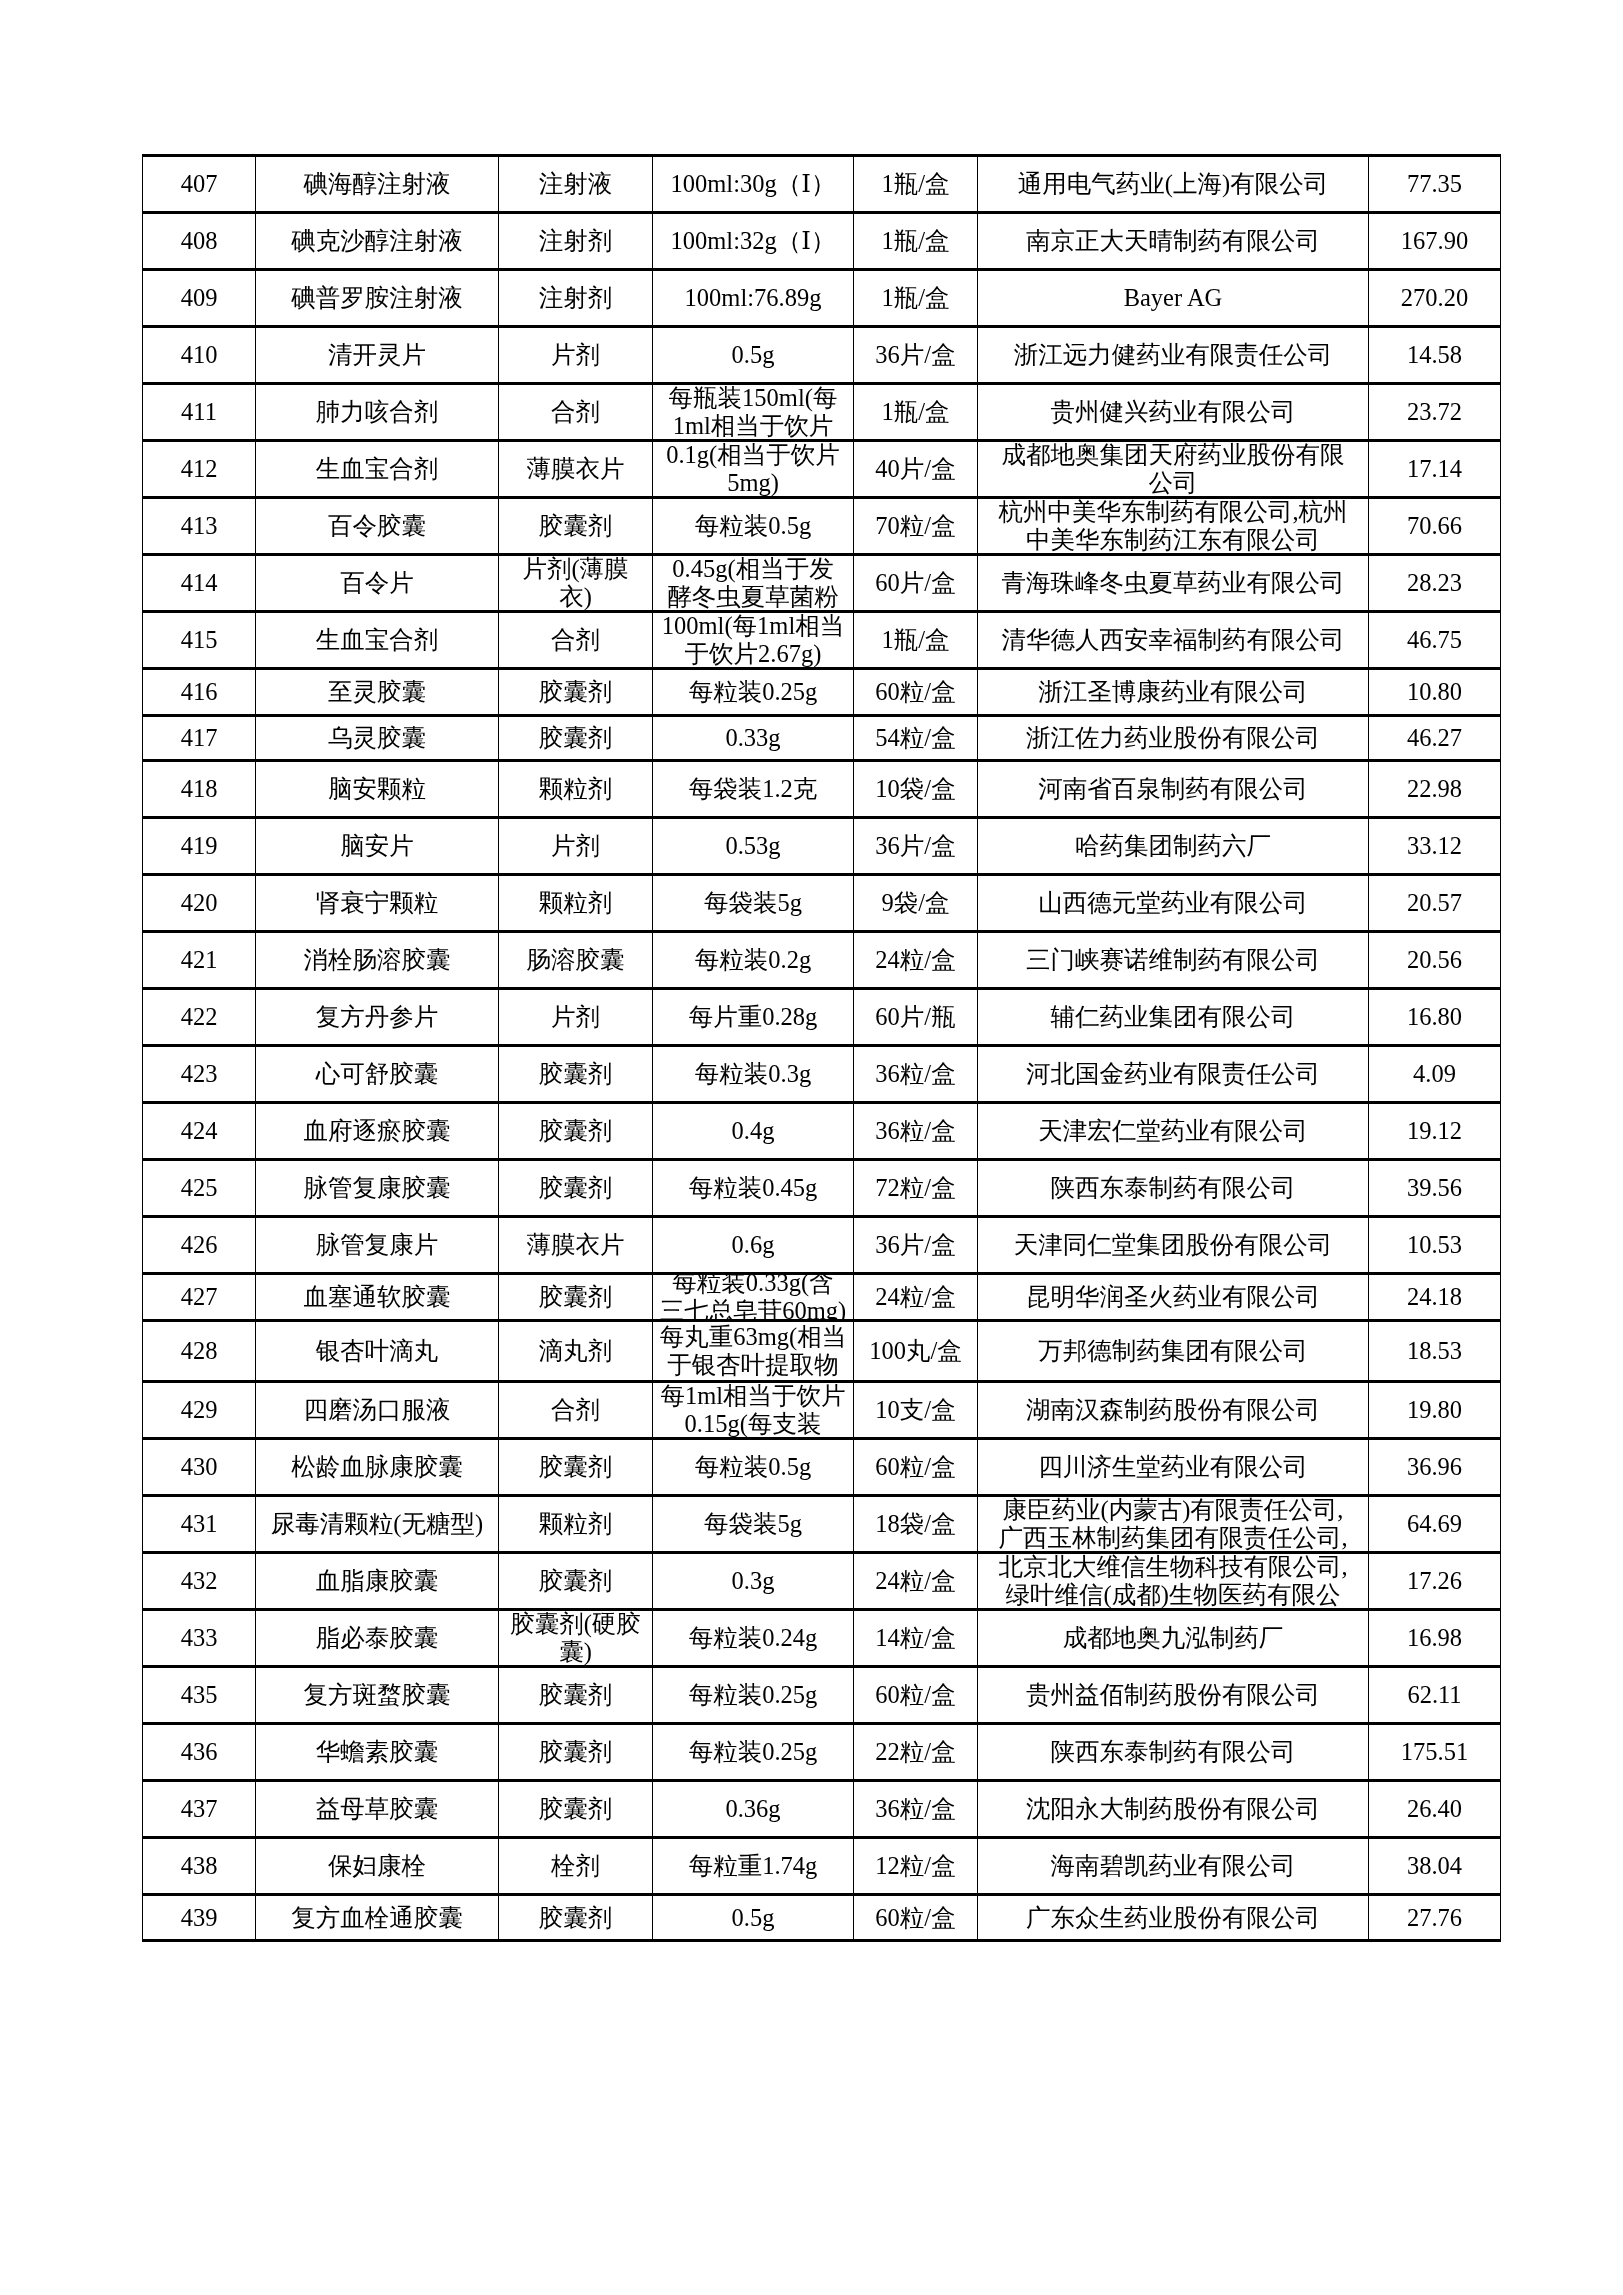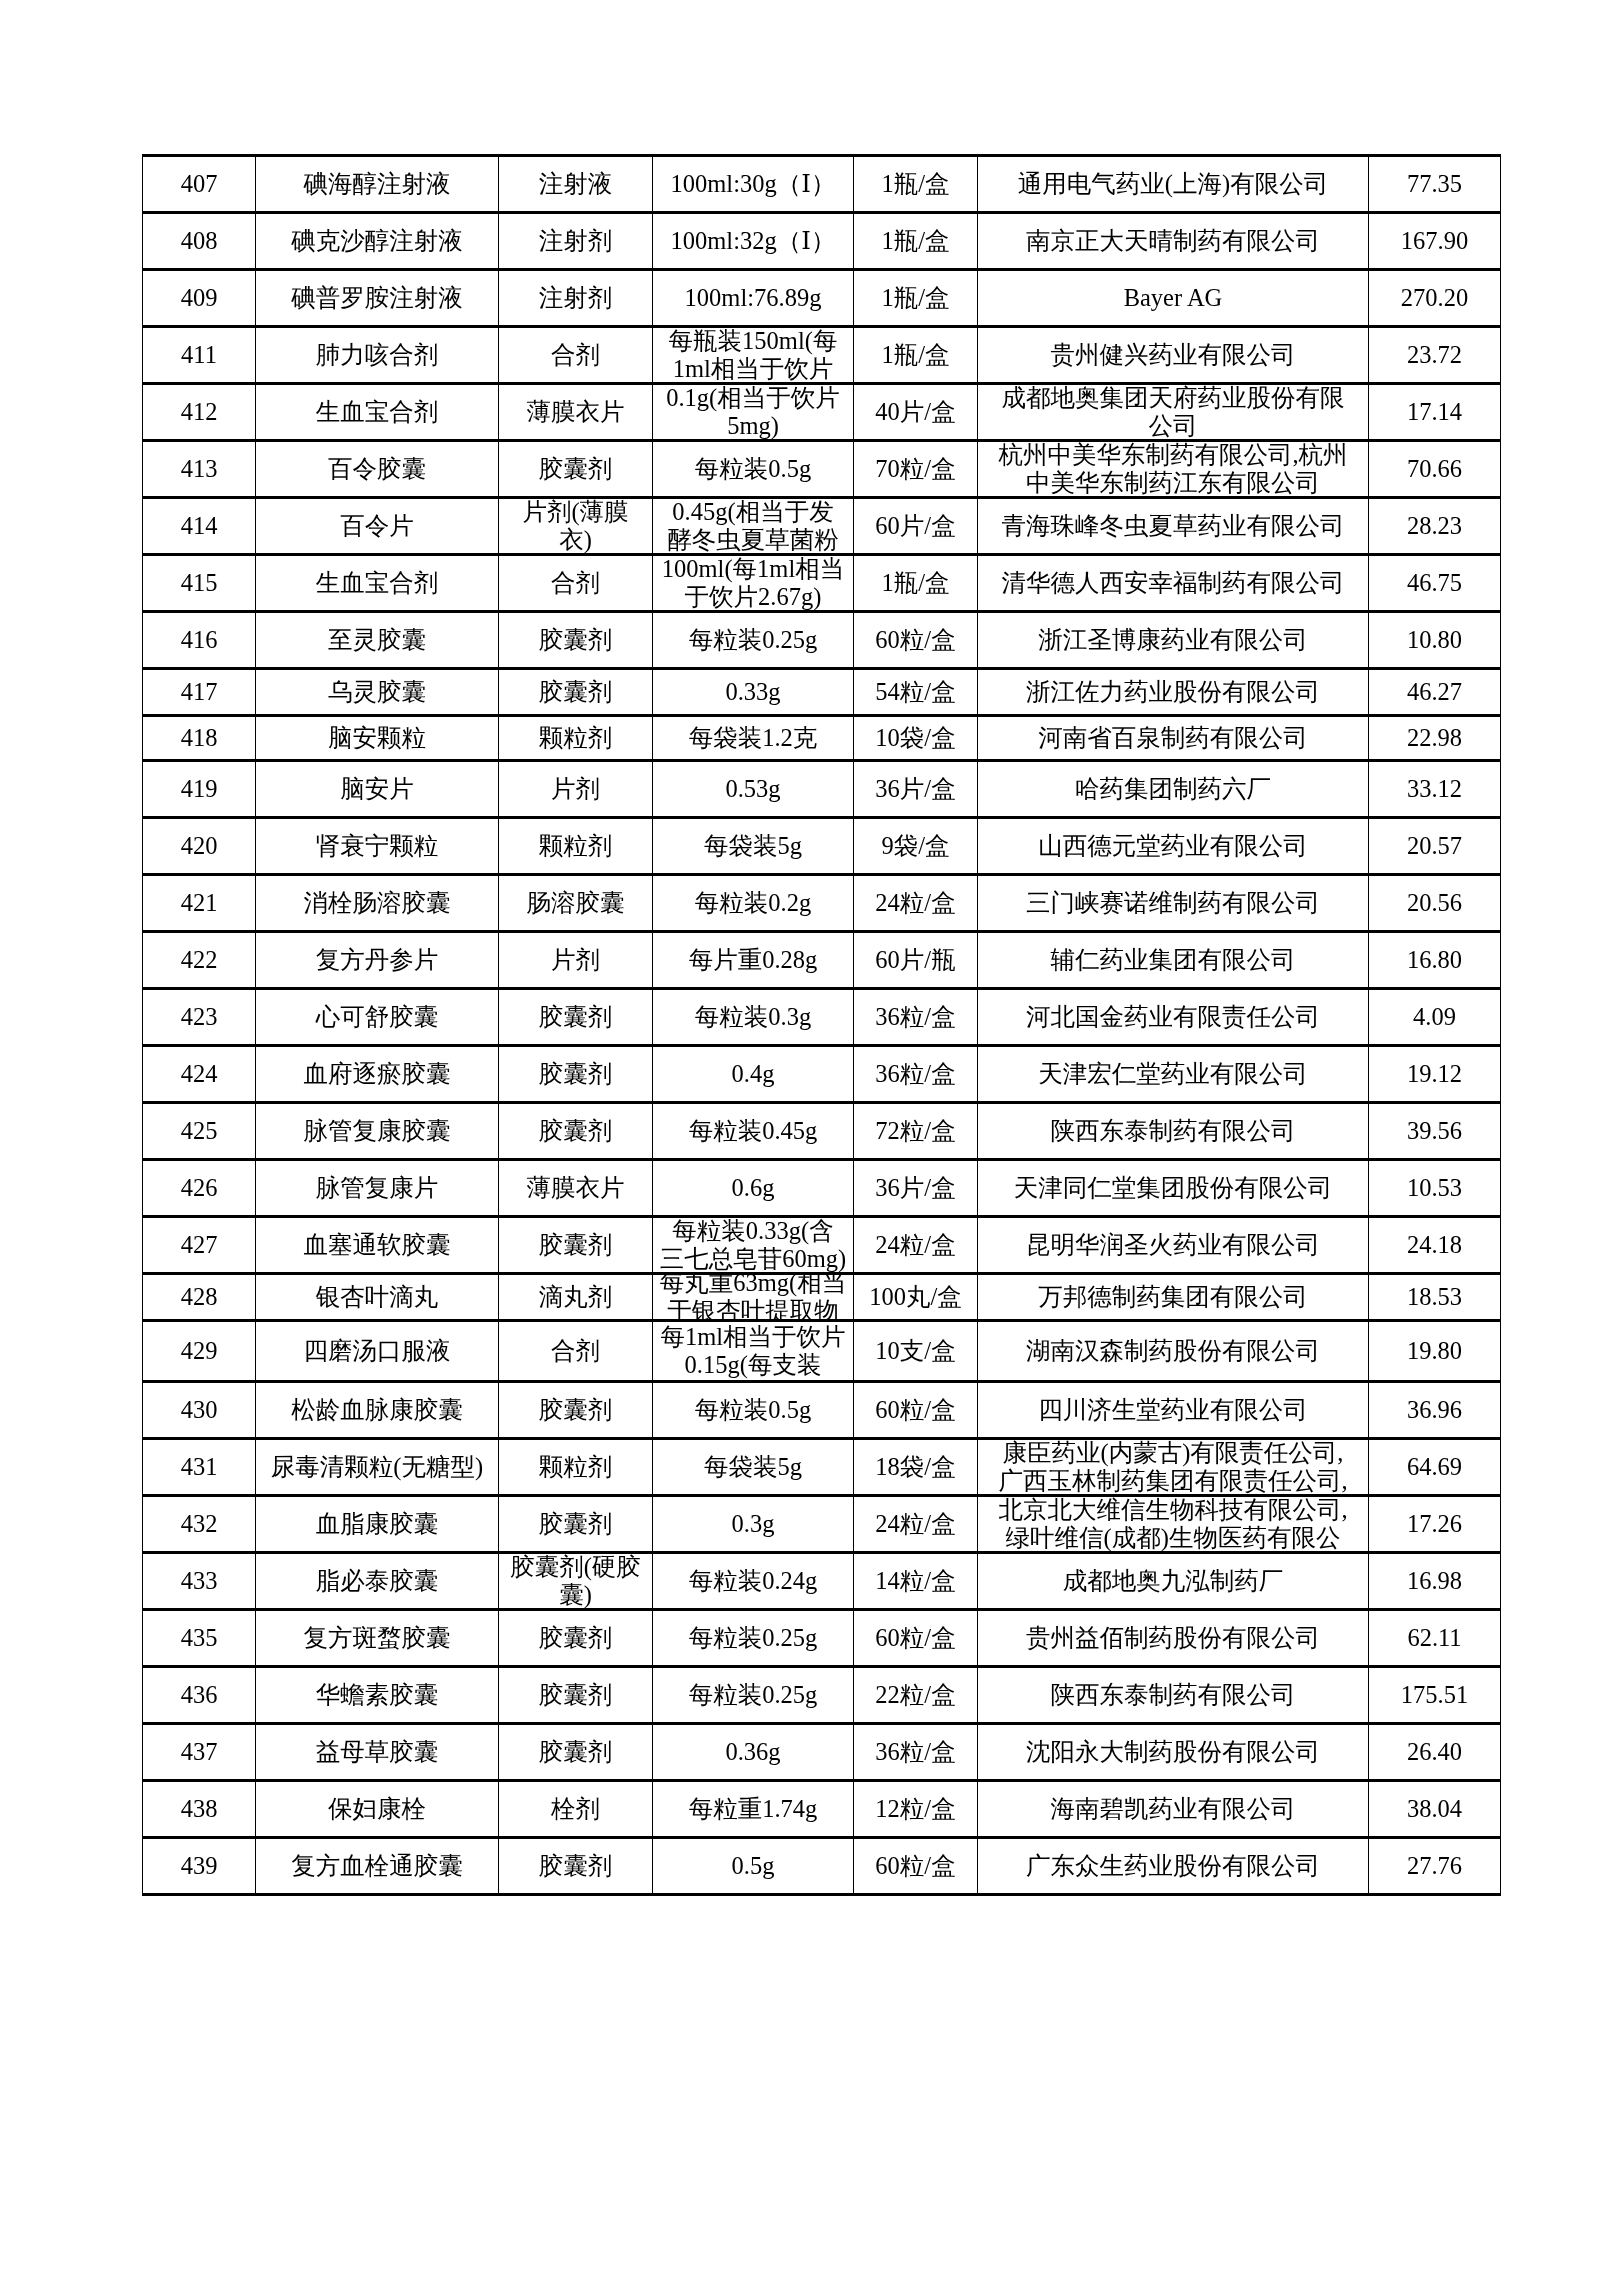--- a/index.html
+++ b/index.html
@@ -108,20 +108,43 @@
         </td>
     <td>
           <div class="cb">Bayer AG</div>
         </td>
     <td>
           <div class="cb">270.20</div>
         </td>
   </tr>
       <tr>
     <td>
+          <div class="cb">410</div>
+        </td>
+    <td>
+          <div class="cb">清开灵片</div>
+        </td>
+    <td>
+          <div class="cb">片剂</div>
+        </td>
+    <td>
+          <div class="cb">0.5g</div>
+        </td>
+    <td>
+          <div class="cb">36片/盒</div>
+        </td>
+    <td>
+          <div class="cb">浙江远力健药业有限责任公司</div>
+        </td>
+    <td>
+          <div class="cb">14.58</div>
+        </td>
+  </tr>
+      <tr>
+    <td>
           <div class="cb">411</div>
         </td>
     <td>
           <div class="cb">肺力咳合剂</div>
         </td>
     <td>
           <div class="cb">合剂</div>
         </td>
     <td>
           <div class="cb">每瓶装150ml(每

